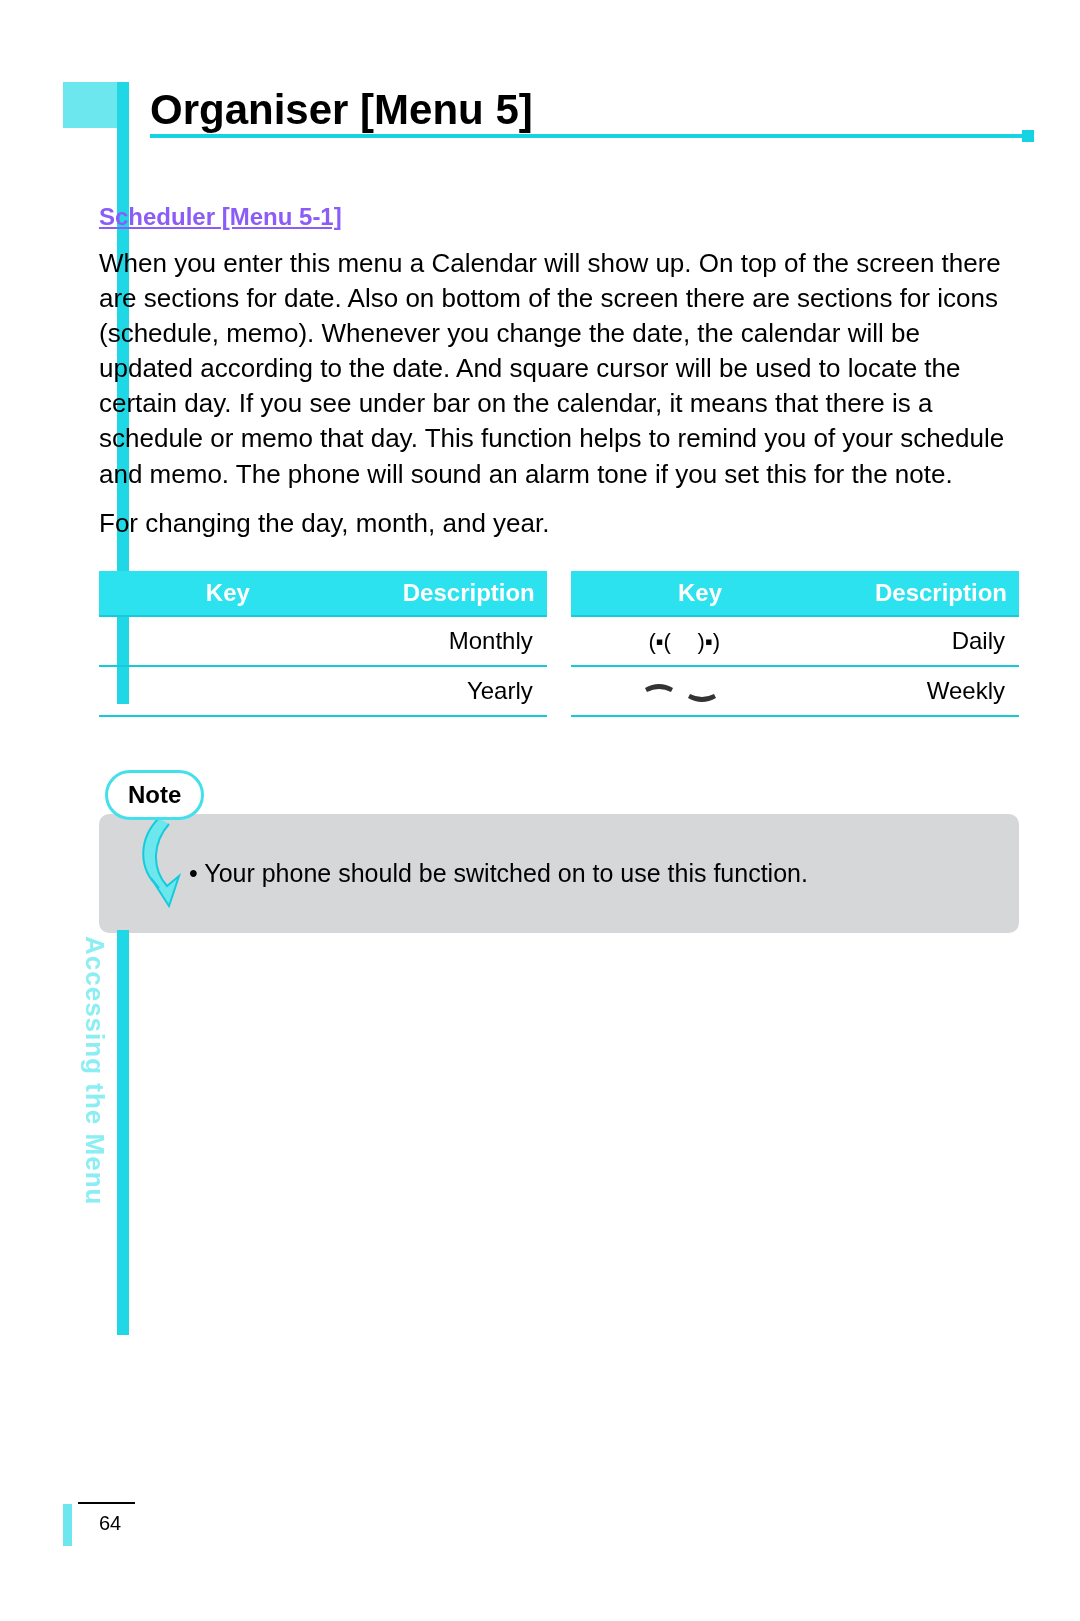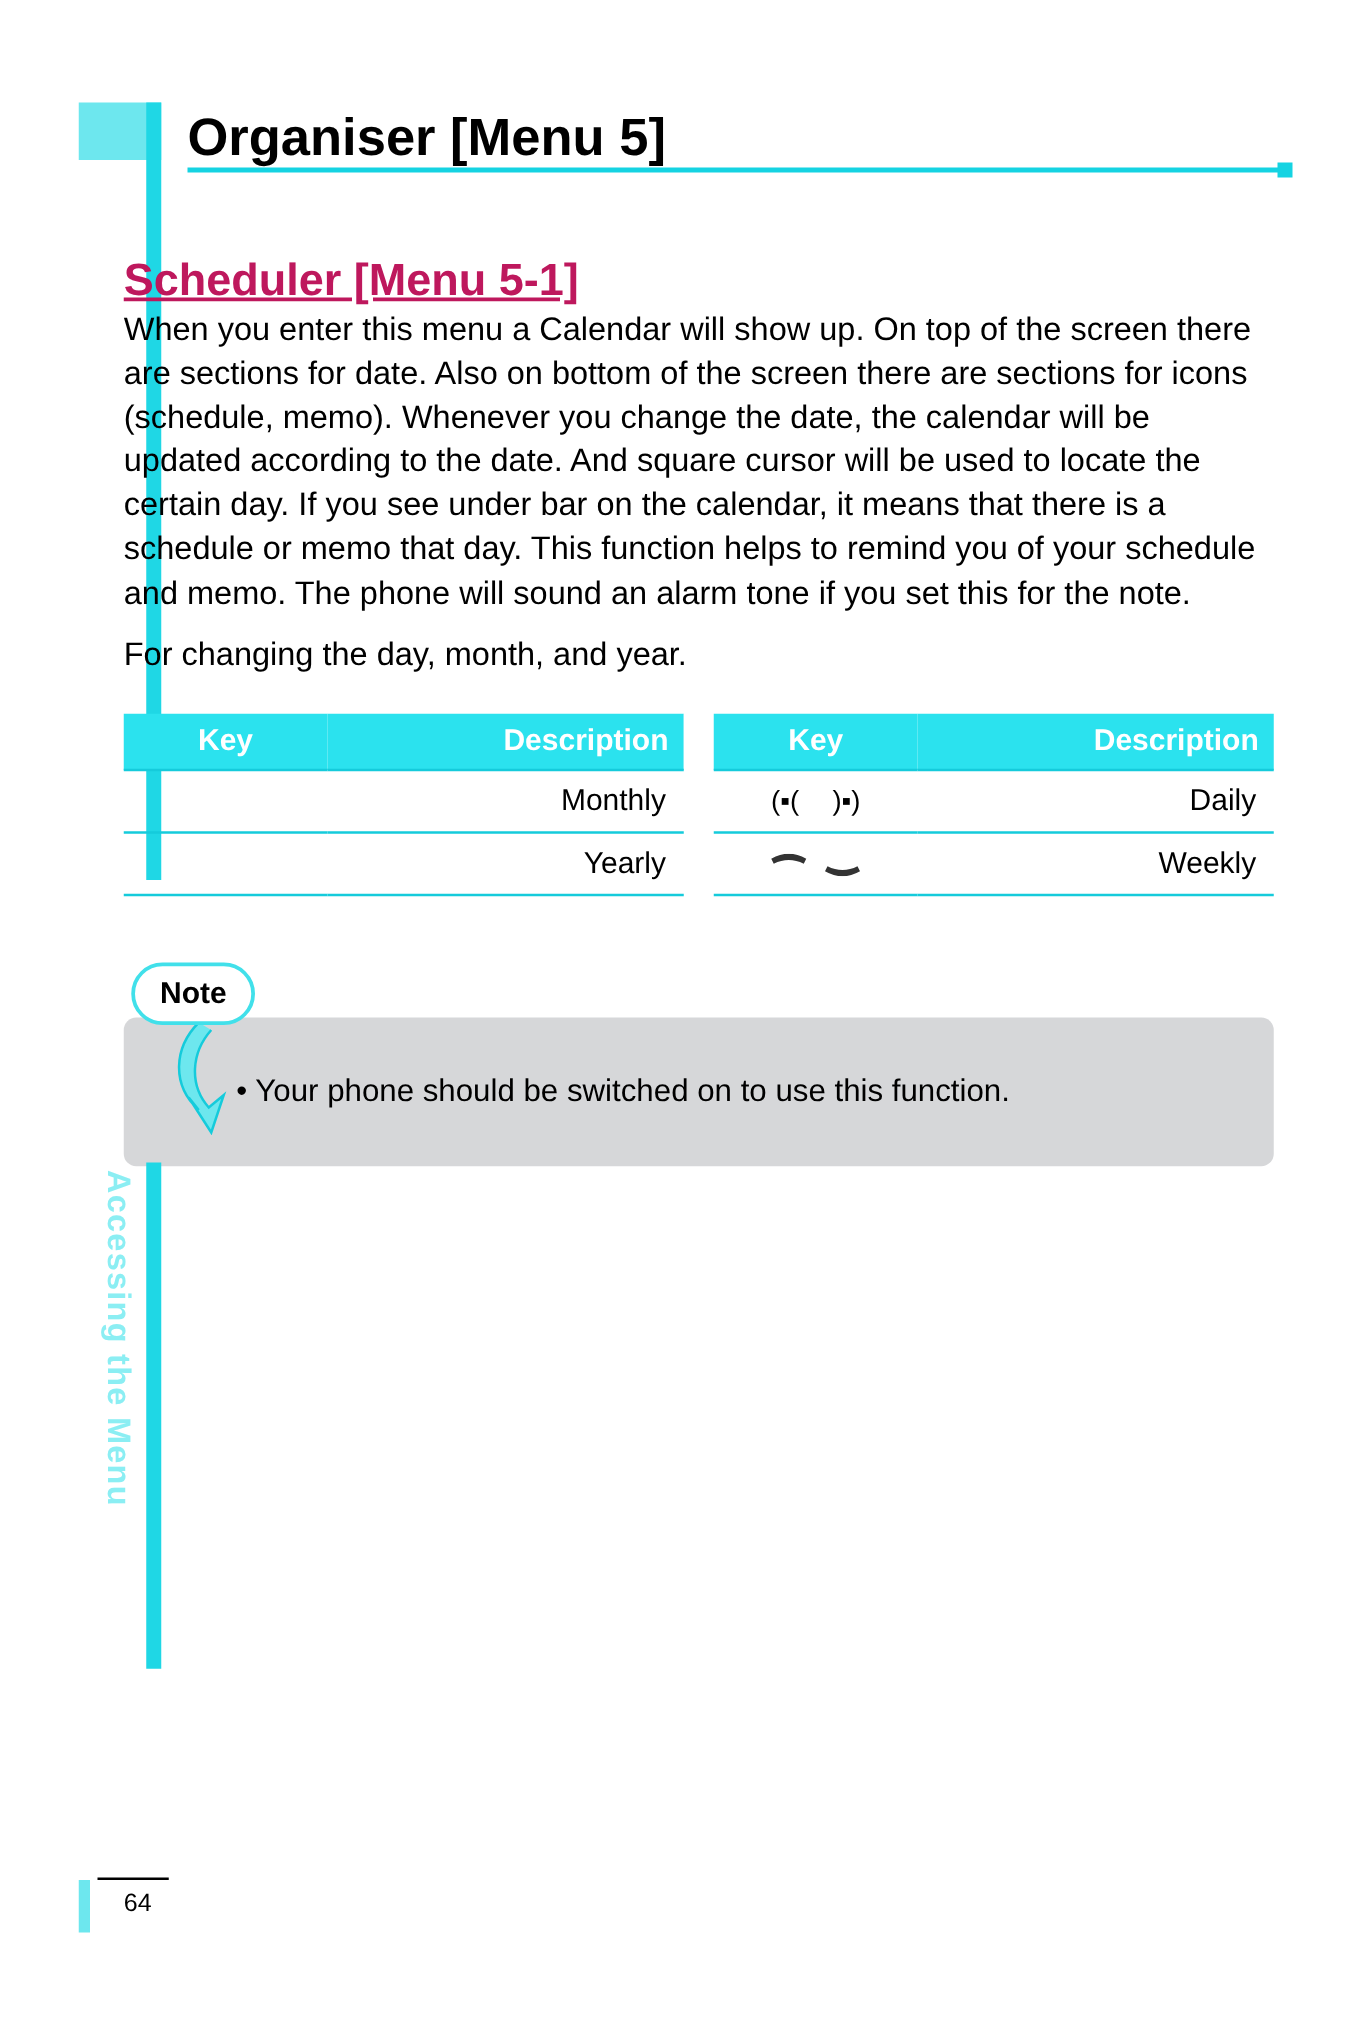--- a/index.html
+++ b/index.html
@@ -13,33 +13,33 @@
     .left-bar { position: absolute; left: 117px; top: 82px; width: 12px; height: 622px; background: #1fd7e5; }
 
     
     .main-title { position: absolute; left: 150px; top: 86px; font-size: 42px; font-weight: bold; }
 
     
     .title-rule { position: absolute; left: 150px; top: 134px; width: 880px; height: 4px; background: #15d3e2; }
     .title-rule-end { position: absolute; left: 1022px; top: 130px; width: 12px; height: 12px; background: #15d3e2; }
 
     
-    .subtitle { position: absolute; left: 99px; top: 203px; font-size: 36px; font-weight: bold; color: #be185d; text-decoration: underline; }
+    .subtitle { position: absolute; left: 99px; top: 203px; font-size: 24px; font-weight: bold; color: #8b5cf6; text-decoration: underline; }
 
     
     .body-text { position: absolute; left: 99px; top: 246px; width: 920px; font-size: 26px; line-height: 1.35; }
     .body-text p { margin-bottom: 14px; }
 
     
     .key-table { position: absolute; left: 99px; top: 571px; width: 920px; border-collapse: collapse; font-size: 24px; }
     .key-table th { background: #2be2ee; color: #fff; font-weight: bold; padding: 8px 12px; text-align: center; border-bottom: 2px solid #15cbdb; }
     .key-table td { padding: 10px 14px; border-bottom: 2px solid #15cbdb; vertical-align: middle; }
     .key-table .gap-col { width: 14px; border: none; background: #fff; padding: 0; }
     .key-table .gap-head { width: 14px; background: #fff !important; border: none; }
-    .key-table .key-col { width: 160px; text-align: center; }
+    .key-table .key-col { width: 160px; text-align: right; }
     .key-table .desc-col { width: 280px; text-align: right; padding-left: 28px; }
 
     
     .icon-svg { display: inline-block; vertical-align: middle; }
 
     
     .note-wrap { position: absolute; left: 99px; top: 770px; width: 920px; }
     .note-bubble { position: relative; display: inline-block; background: #fff; border: 3px solid #41e0ea; border-radius: 30px; padding: 8px 20px; font-size: 24px; font-weight: bold; z-index: 2; margin-left: 6px; }
     .note-tail { position: absolute; left: 30px; top: 48px; z-index: 1; }
     .note-box { margin-top: -6px; background: #d6d7d9; border-radius: 10px; padding: 42px 30px 42px 90px; font-size: 25px; line-height: 1.4; }

